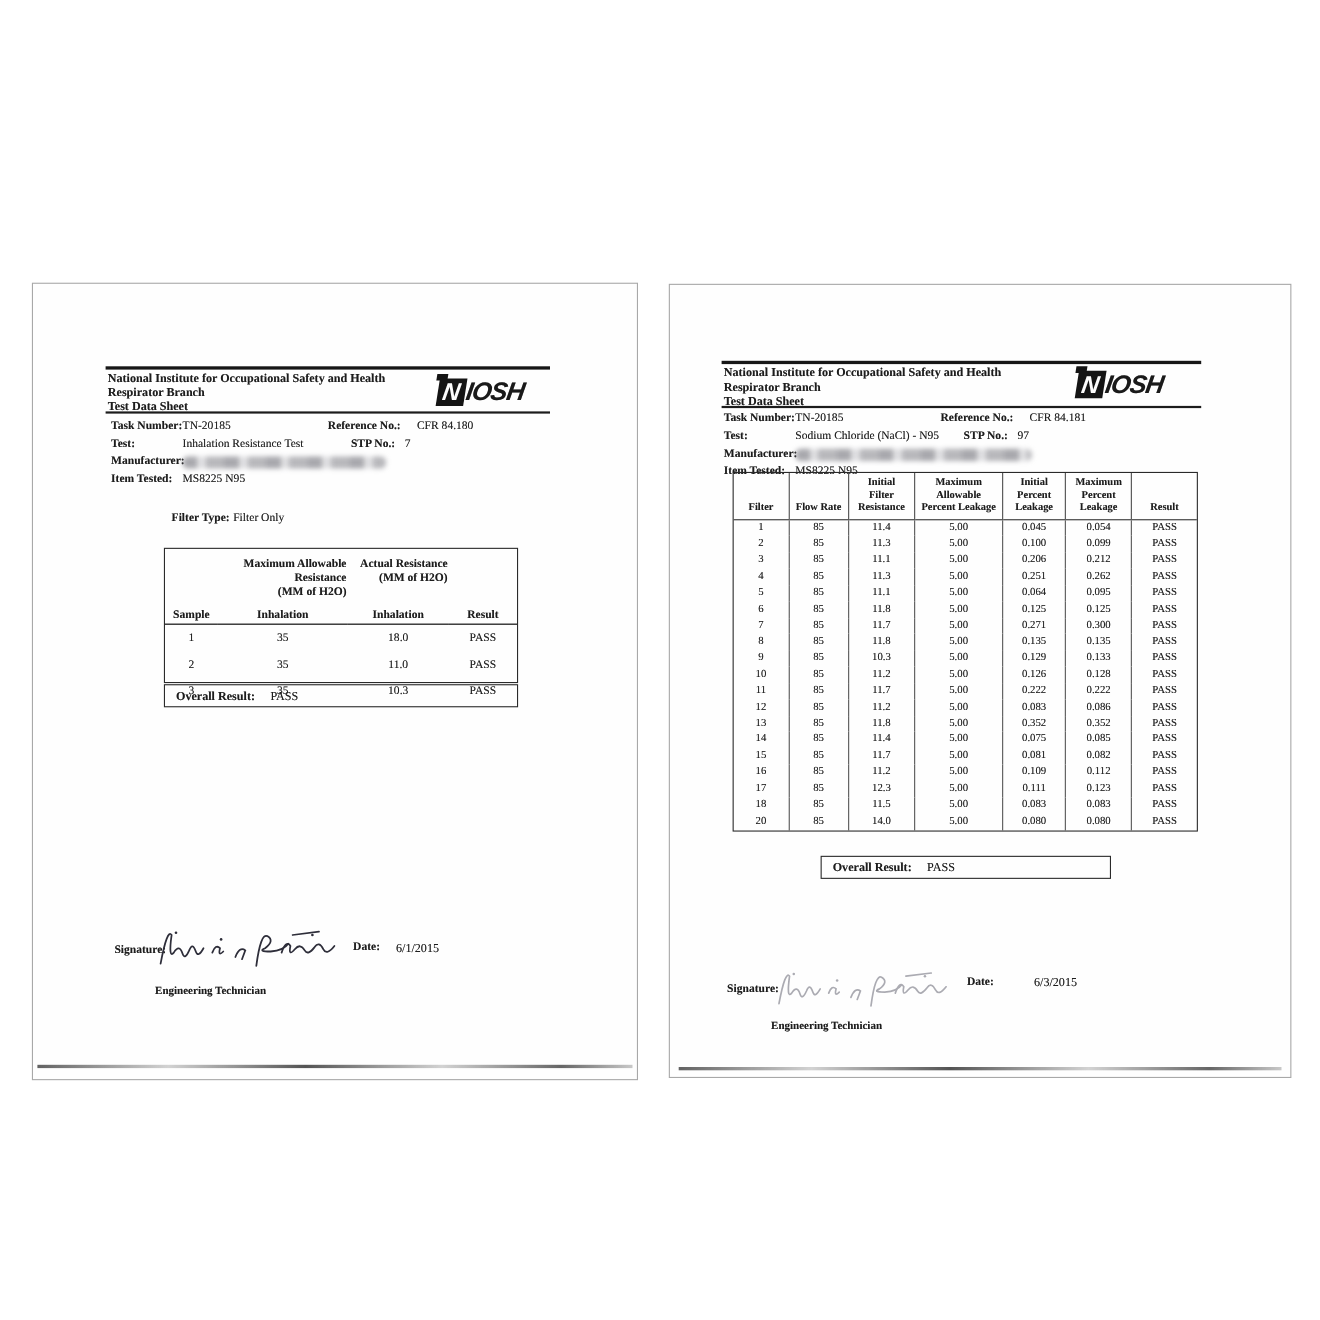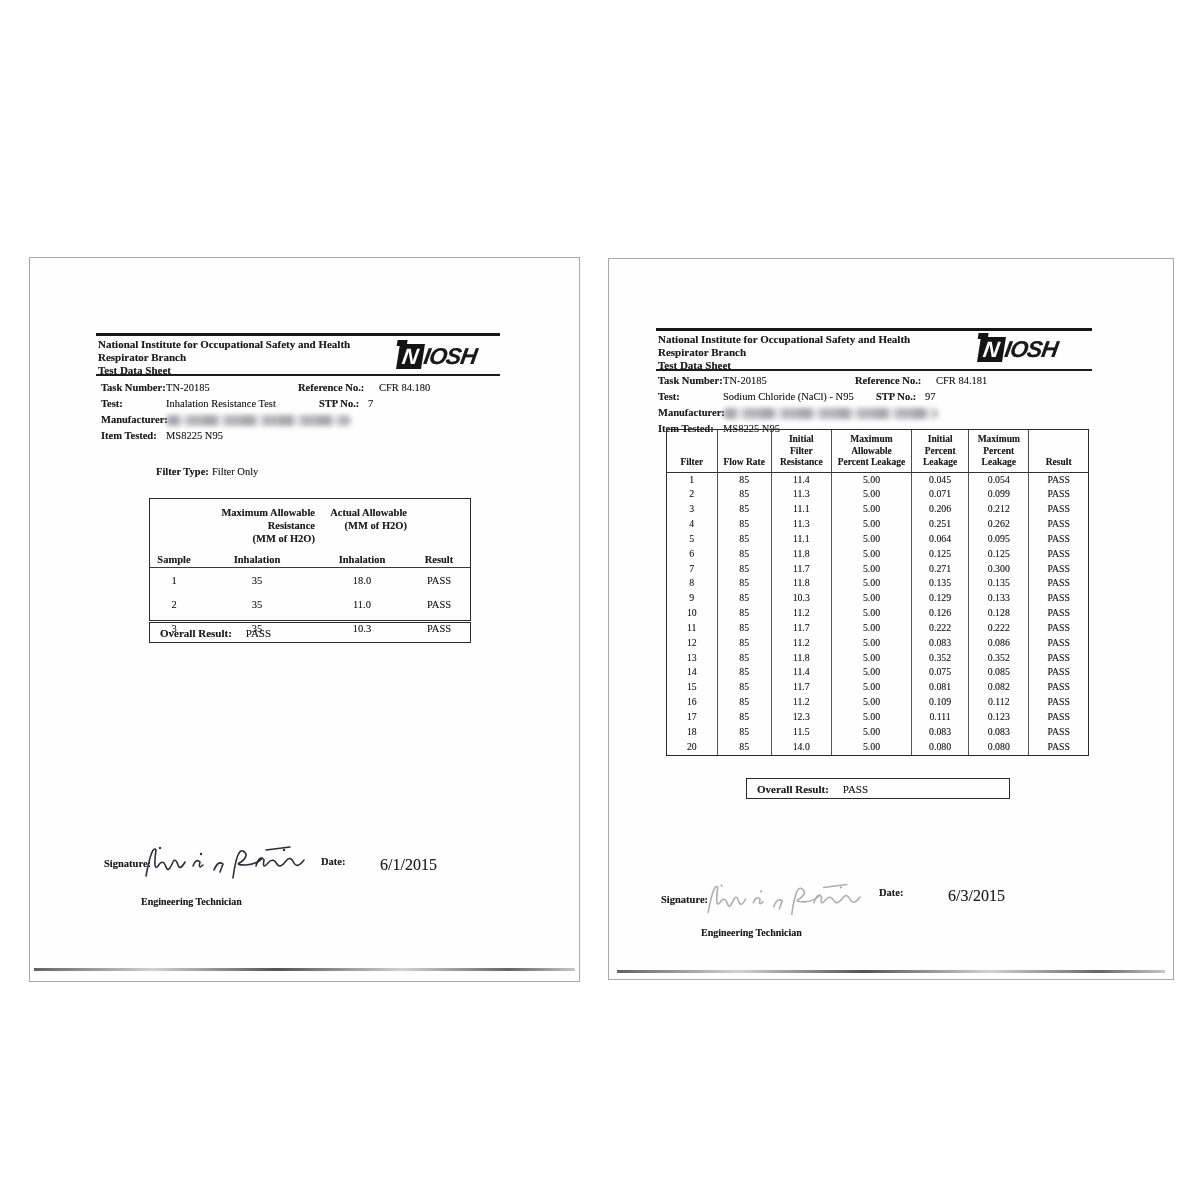--- a/index.html
+++ b/index.html
@@ -47,21 +47,21 @@
   .rtable table{border-collapse:collapse;width:100%;table-layout:fixed;}
   .rtable th{font-size:9.5px;font-weight:bold;vertical-align:bottom;text-align:center;
              border-bottom:1.7px solid #333;border-left:1px solid #4c4c4c;
              padding:4px 1px 3px 1px;line-height:11.5px;}
   .rtable th:first-child{border-left:none;}
   .rtable td{font-size:9.8px;text-align:center;height:14.85px;line-height:14.85px;
              border-left:1px solid #555;color:#1e1e1e;padding:0;}
   .rtable td:first-child{border-left:none;}
   
   .sig-label,.date-label,.tech{position:absolute;font-size:10.5px;font-weight:bold;white-space:nowrap;}
-  .date-value{position:absolute;font-size:16px;font-weight:normal;margin-left:20px;}
+  .date-value{position:absolute;font-size:11px;font-weight:normal;}
   .handwriting{position:absolute;}
   .handwriting.faded{opacity:.5;filter:blur(.7px);}
   .smudge{position:absolute;height:3px;filter:blur(.6px);
           background:linear-gradient(90deg,rgba(45,45,45,.75),rgba(110,110,110,.3) 22%,rgba(40,40,40,.8) 45%,rgba(130,130,130,.35) 68%,rgba(50,50,50,.75) 88%,rgba(120,120,120,.4));}
 </style>
 </head>
 <body>
 
 <div class="canvas">
 
@@ -116,21 +116,21 @@
             <col style="width:62px">
           </colgroup>
         <thead>
           <tr class="grow">
             <td></td>
             <td>
               <div>Maximum Allowable Resistance</div>
               <div>(MM of H2O)</div>
             </td>
             <td>
-              <div>Actual Allowable</div>
+              <div>Actual Resistance</div>
               <div>(MM of H2O)</div>
             </td>
             <td></td>
           </tr>
           <tr class="shead">
             <td>Sample</td>
             <td>Inhalation</td>
             <td>Inhalation</td>
             <td>Result</td>
           </tr>
@@ -253,21 +253,21 @@
               <td>5.00</td>
               <td>0.045</td>
               <td>0.054</td>
               <td>PASS</td>
             </tr>
             <tr>
               <td>2</td>
               <td>85</td>
               <td>11.3</td>
               <td>5.00</td>
-              <td>0.071</td>
+              <td>0.100</td>
               <td>0.099</td>
               <td>PASS</td>
             </tr>
             <tr>
               <td>3</td>
               <td>85</td>
               <td>11.1</td>
               <td>5.00</td>
               <td>0.206</td>
               <td>0.212</td>
@@ -436,19 +436,19 @@
         <path d="M118 30 Q122 18 126 24 Q124 34 130 27 Q135 21 139 28 Q142 33 148 25 Q152 19 156 27 Q159 33 166 24"></path>
         <path d="M128 14 L152 11"></path>
       </g>
       <g fill="#5a5a68">
         <circle cx="22" cy="12" r="1.2"></circle>
           <circle cx="63" cy="18" r="1.2"></circle>
           <circle cx="146" cy="14" r="1.2"></circle>
       </g>
     </svg>
     <div class="date-label" style="left:270px;top:628px;">Date:</div>
-    <div class="date-value" style="left:319px;top:628px;">6/3/2015</div>
+    <div class="date-value" style="left:331px;top:628px;">6/3/2015</div>
     <div class="tech" style="left:92px;top:668px;font-size:10px;">Engineering Technician</div>
 
     <div class="smudge" style="left:8px;top:711px;width:548px;"></div>
   </div>
 
 </div>
 
 </body></html>

